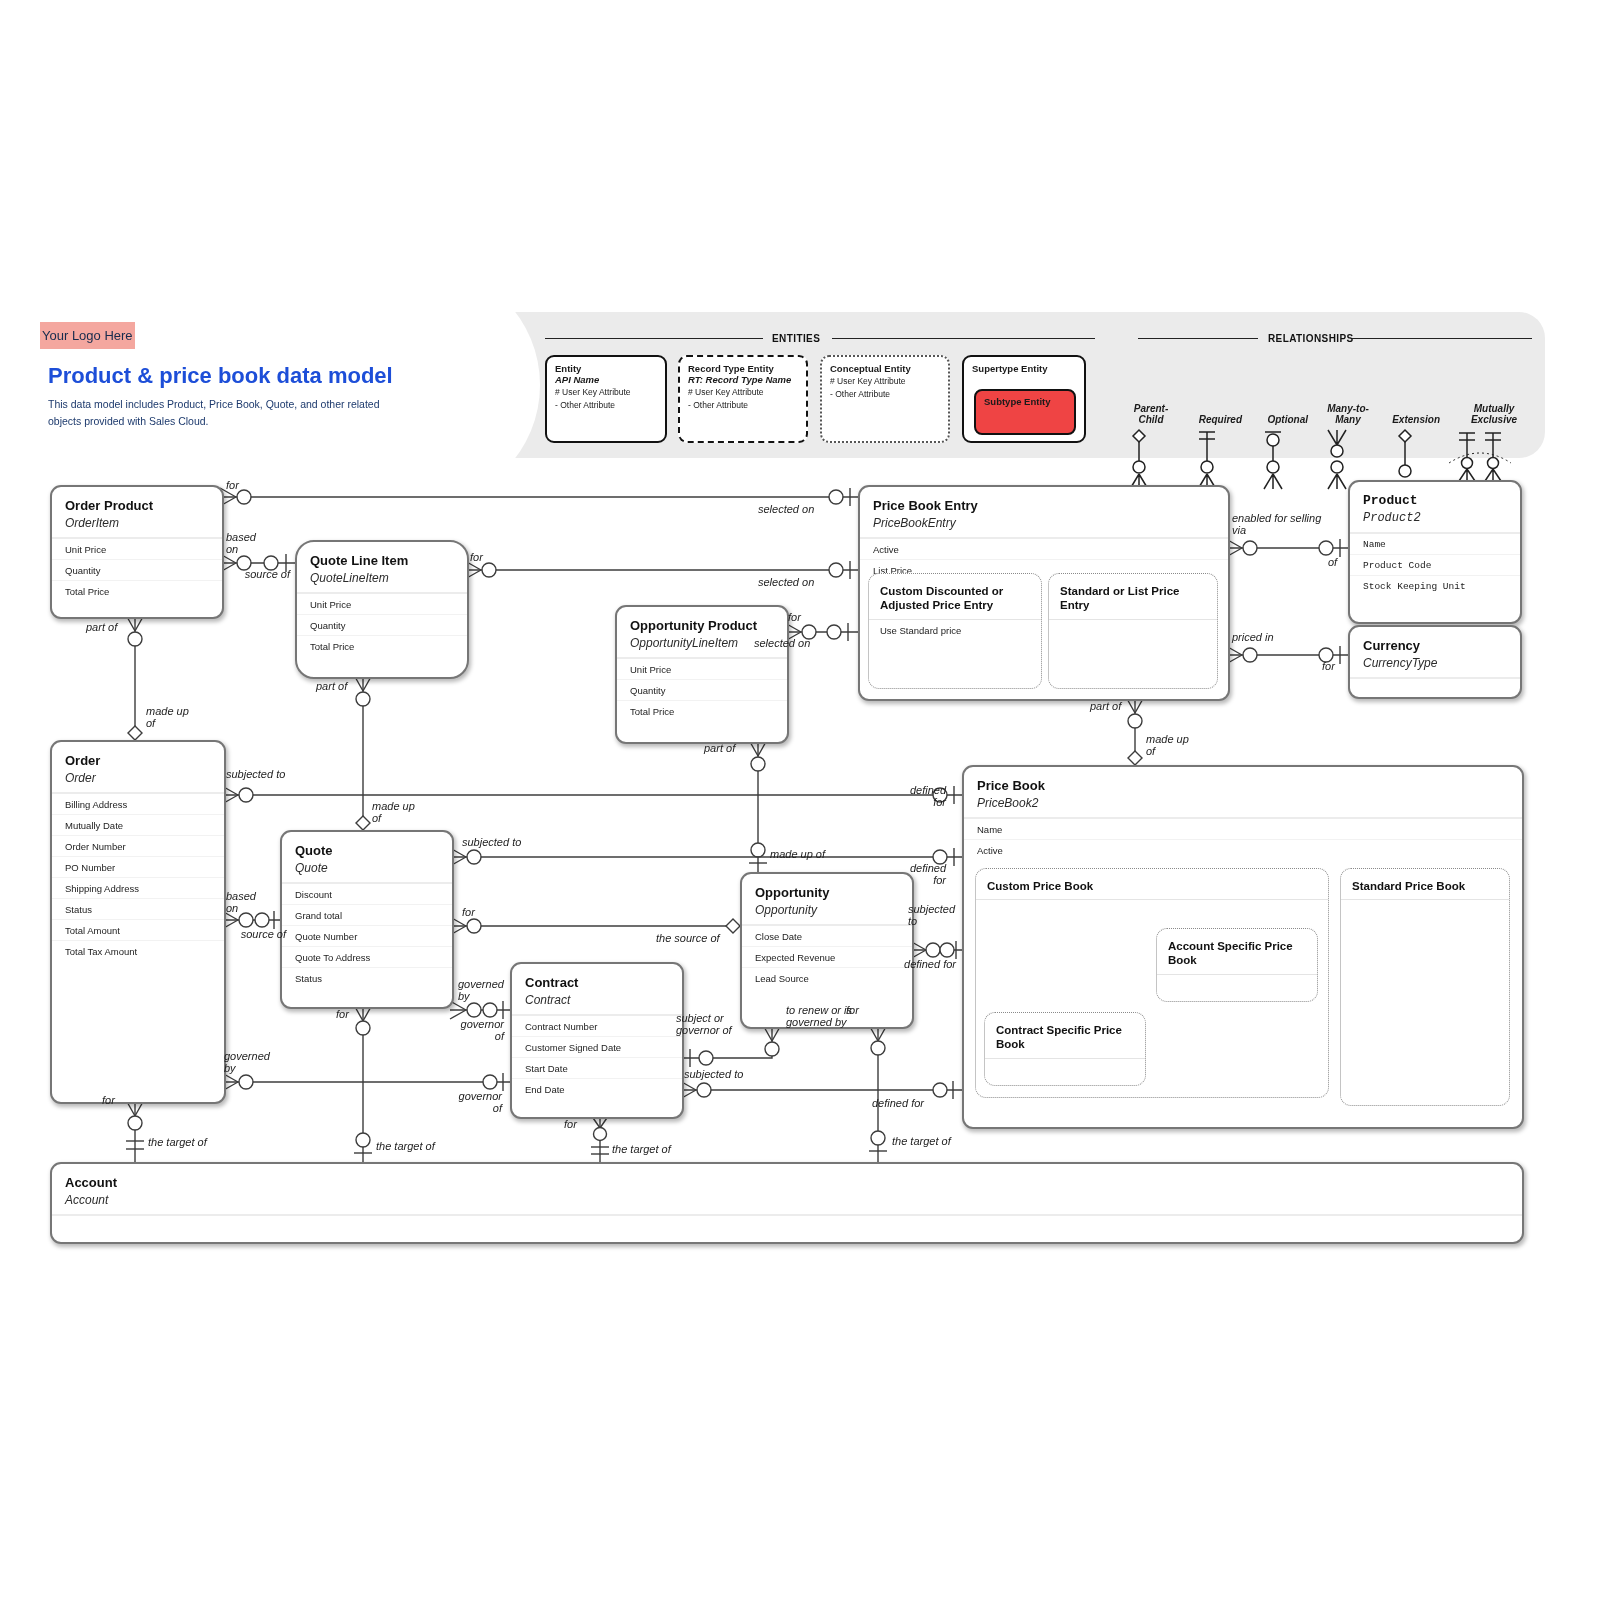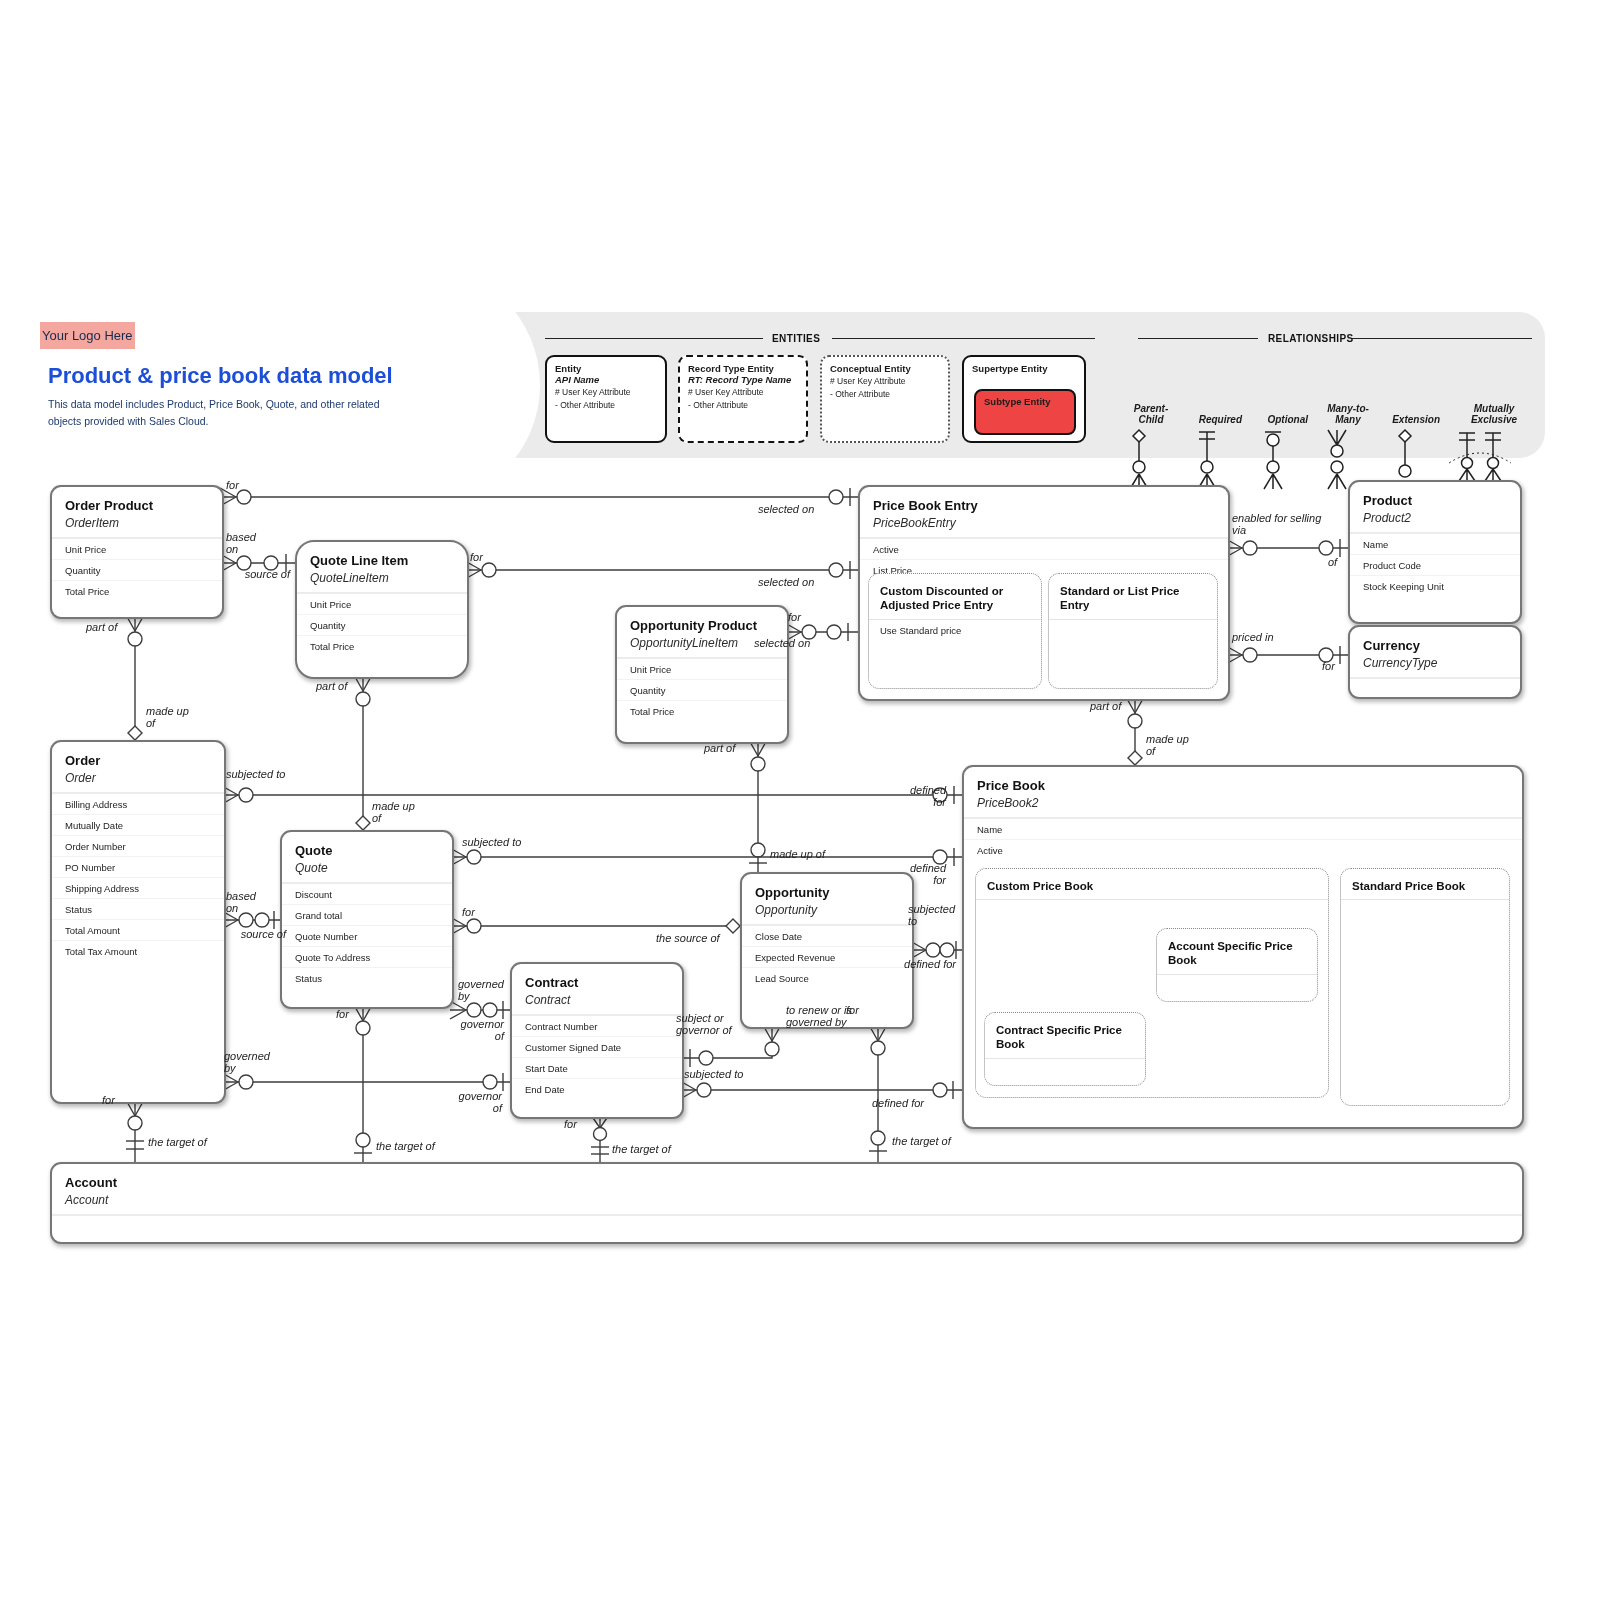--- a/index.html
+++ b/index.html
@@ -354,21 +354,21 @@
     <div class="e-attr">List Price</div>
   </div>
   <div class="concept" style="left:868px;top:573px;width:172px;height:114px;">
     <div class="c-title">Custom Discounted or Adjusted Price Entry</div>
     <div class="c-attr">Use Standard price</div>
   </div>
   <div class="concept" style="left:1048px;top:573px;width:168px;height:114px;">
     <div class="c-title">Standard or List Price Entry</div>
   </div>
 
-  <div class="entity" style="left:1348px;top:480px;width:170px;height:140px;">
+  <div class="entity" style="left:1348px;top:480px;width:170px;height:140px;font-family:Liberation Mono, monospace;">
     <div class="e-head">
         <div class="e-title">Product</div>
         <div class="e-api">Product2</div>
       </div>
     <div class="e-attr">Name</div>
     <div class="e-attr">Product Code</div>
     <div class="e-attr">Stock Keeping Unit</div>
   </div>
 
   <div class="entity" style="left:1348px;top:625px;width:170px;height:70px;">

